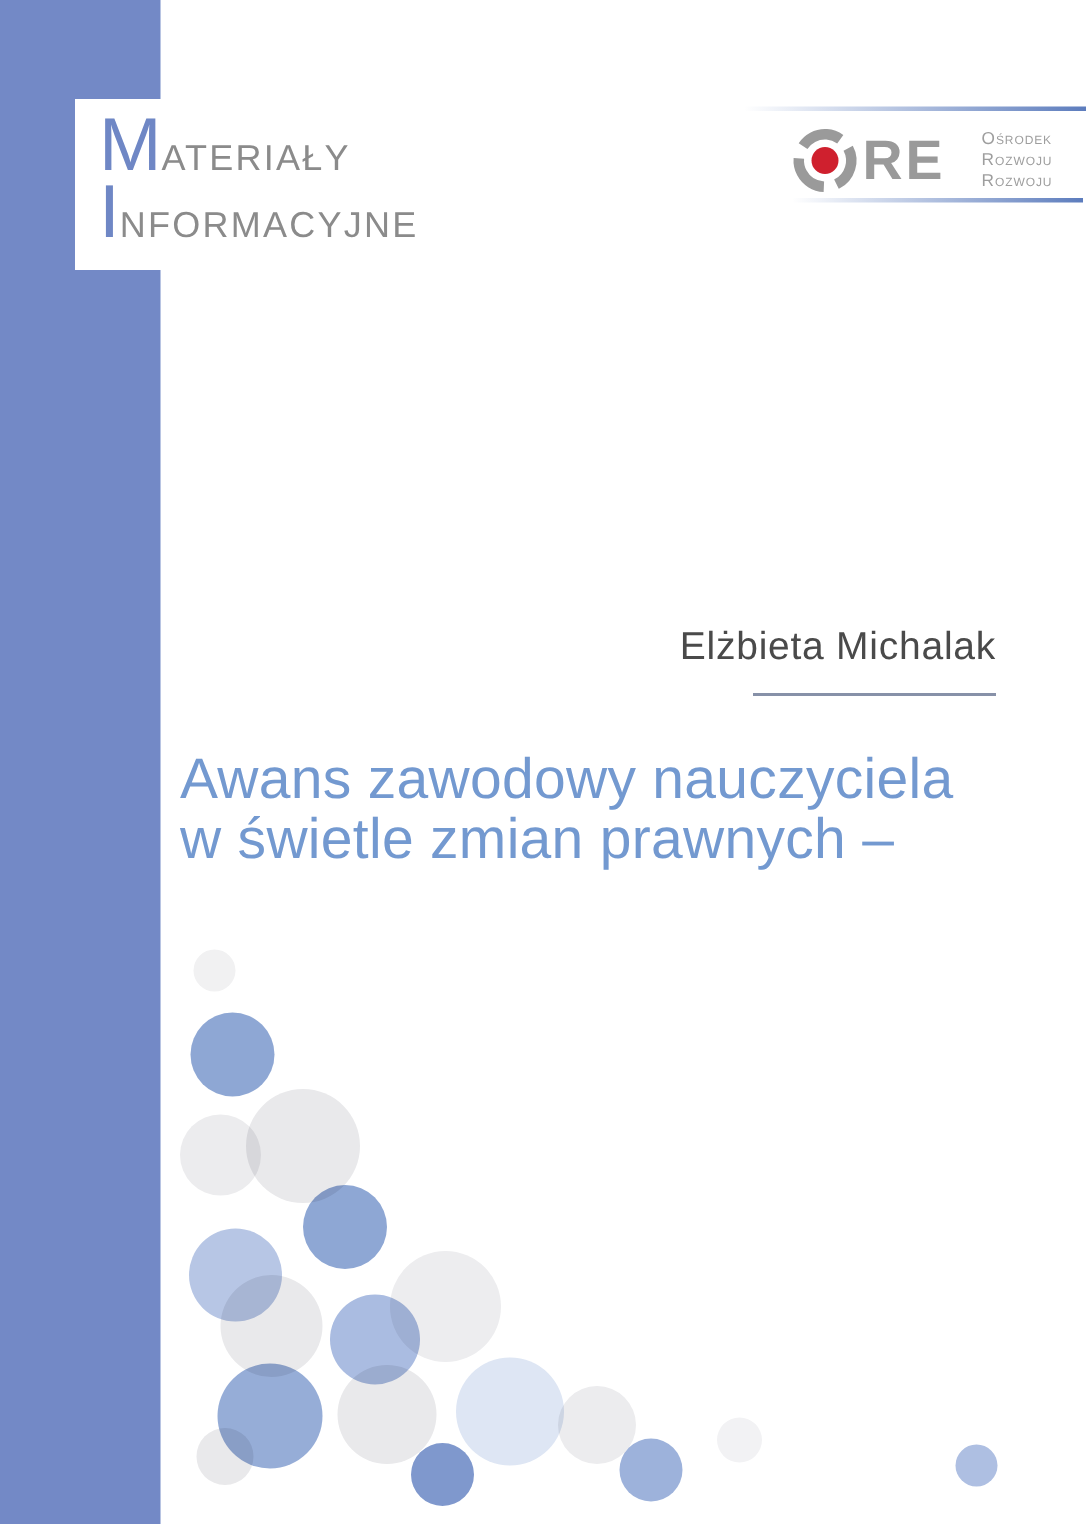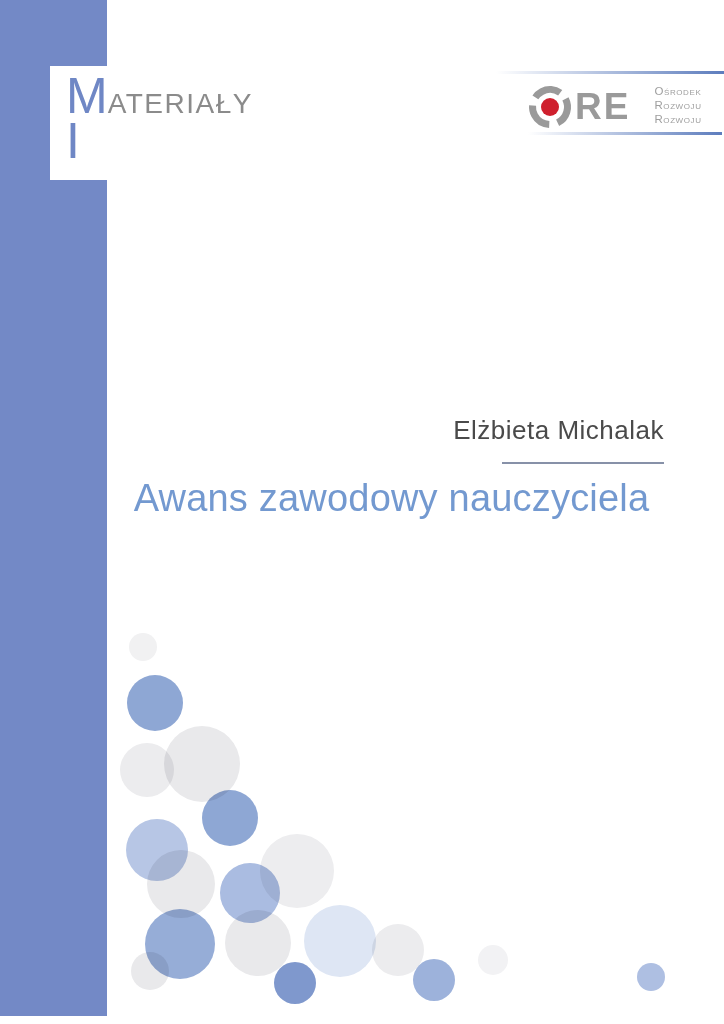--- a/index.html
+++ b/index.html
@@ -6,36 +6,36 @@
   .page{
     position:relative;width:724px;height:1024px;background:#fff;
     overflow:hidden;margin:0 auto;
     font-family:"Liberation Sans",sans-serif;
   }
   .band{position:absolute;left:0;top:0;width:107px;height:1016px;background:var(--band);}
   .masthead-box{position:absolute;left:50px;top:66px;width:282px;height:114px;background:#fff;}
   .masthead{position:absolute;left:66px;top:74px;}
   .m-line{display:flex;align-items:baseline;height:45px;white-space:nowrap;}
   .m-initial{font-size:50px;line-height:45px;color:var(--initial_blue);font-weight:400;}
-  .m-rest{font-size:28px;color:var(--masthead_gray);letter-spacing:1.5px;font-weight:400;}
+  .m-rest{font-size:24px;color:var(--masthead_gray);letter-spacing:1.5px;font-weight:400;}
   .rule-top{position:absolute;left:496px;top:71px;width:228px;height:3px;
     background:linear-gradient(to right,rgba(255,255,255,0),var(--line_gradient_blue));}
   .rule-bottom{position:absolute;left:528px;top:132px;width:194px;height:3px;
     background:linear-gradient(to right,rgba(255,255,255,0),var(--line_gradient_blue));}
-  .logo-row{position:absolute;left:527px;top:84px;display:flex;align-items:flex-start;}
+  .logo-row{position:absolute;left:527px;top:84px;display:flex;align-items:center;}
   .ring-svg{display:block;}
   .ring-arc{stroke:var(--logo_gray);fill:none;}
   .ring-dot{fill:var(--logo_red);}
   .logo-re{font-size:37px;font-weight:bold;color:var(--logo_gray);letter-spacing:2px;margin-left:2px;line-height:46px;}
   .org-block{margin-left:24px;}
   .org-line{font-variant:small-caps;font-size:11.5px;line-height:14px;color:var(--org_gray);letter-spacing:0.6px;}
   .author{position:absolute;right:60px;top:415px;font-size:26px;line-height:30px;
     color:var(--author_gray);letter-spacing:0.5px;text-align:center;white-space:nowrap;}
   .author-rule{position:absolute;left:502px;top:462px;width:162px;height:2px;background:var(--rule_blue_gray);}
-  .doc-title{position:absolute;left:120px;right:61px;top:478px;text-align:center;
+  .doc-title{position:absolute;left:120px;right:61px;top:500px;text-align:left;
     font-size:38px;line-height:40px;color:var(--title_blue);font-weight:400;letter-spacing:0.2px;}
   .circles-layer{position:absolute;left:0;top:0;width:724px;height:1024px;pointer-events:none;}
   .circle{position:absolute;border-radius:50%;mix-blend-mode:multiply;}
 </style>
 </head>
 <body>
 
 <div class="page">
 
   <div class="band"></div>
@@ -62,20 +62,21 @@
     </div>
 
   <div class="masthead-box"></div>
   <div class="masthead">
     <div class="m-line">
       <span class="m-initial">M</span>
         <span class="m-rest">ATERIAŁY</span>
     </div>
     <div class="m-line">
       <span class="m-initial">I</span>
+        <span class="m-rest">NFORMACYJNE</span>
     </div>
   </div>
 
   <div class="rule-top"></div>
 
   <div class="logo-row">
     <svg class="ring-svg" width="46" height="46" viewBox="0 0 46 46" aria-hidden="true">
       <circle class="ring-arc" cx="23" cy="23" r="17.5" stroke-width="7" stroke-dasharray="28 8.6" transform="rotate(-28 23 23)"></circle>
       <circle class="ring-dot" cx="23" cy="23" r="9"></circle>
     </svg>
@@ -87,15 +88,16 @@
     </span>
   </div>
 
   <div class="rule-bottom"></div>
 
   <div class="author">Elżbieta Michalak</div>
   <div class="author-rule"></div>
 
   <div class="doc-title">
     <div>Awans zawodowy nauczyciela</div>
+    <div>w świetle zmian prawnych –</div>
   </div>
 
 </div>
 
 </body></html>

